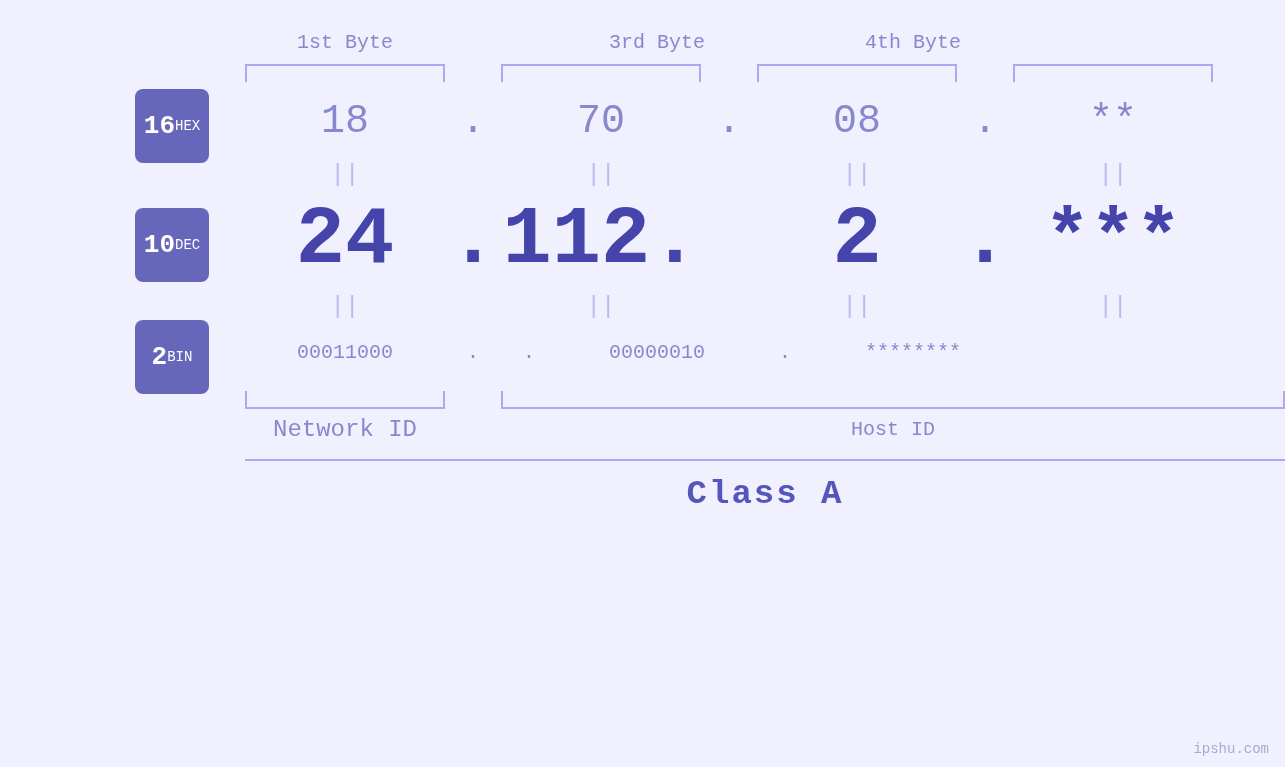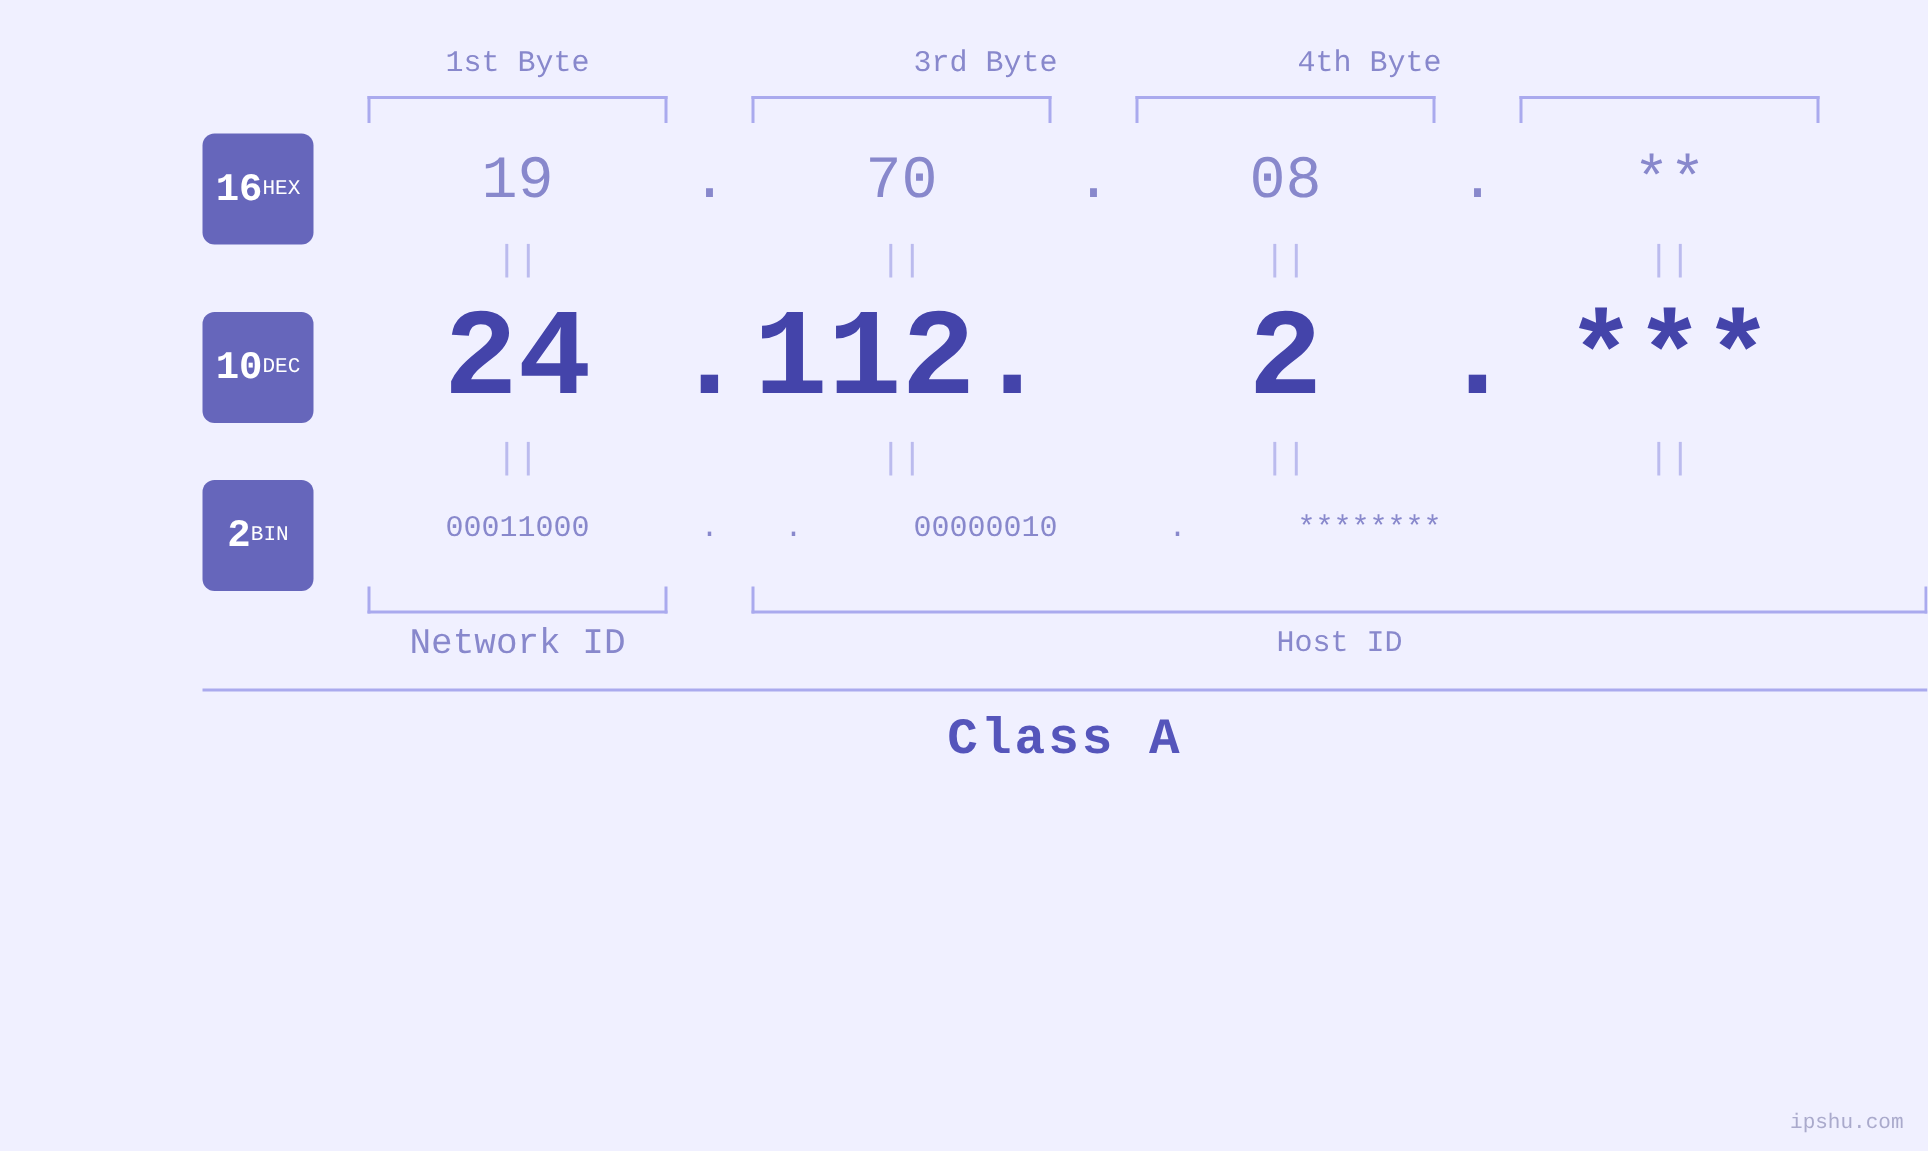--- a/index.html
+++ b/index.html
@@ -326,21 +326,21 @@
           <span class="num">2</span>
           <span class="base">BIN</span>
         </div>
       </div>
     </div>
 
     <div class="values-col">
 
       <div class="row-hex">
         <div class="v-cell">
-          <span class="txt-hex">19</span>
+          <span class="txt-hex">18</span>
         </div>
         <div class="v-dot">
           <span class="txt-dot-hex">.</span>
         </div>
         <div class="v-cell">
           <span class="txt-hex">70</span>
         </div>
         <div class="v-dot">
           <span class="txt-dot-hex">.</span>
         </div>
@@ -450,21 +450,21 @@
         </div>
         <div class="label-row">
           <div class="lbl-net">Network ID</div>
           <div class="lbl-dot"></div>
           <div class="lbl-host">Host ID</div>
         </div>
       </div>
     </div>
   </div>
 
-  <div style="width:1150px; display:flex; flex-direction:column; margin-top:12px;">
+  <div style="width:1150px; display:flex; margin-top:12px;">
     <div style="width:110px;"></div>
     <div style="flex:1; display:flex; flex-direction:column; align-items:center;">
       <div style="width:100%; border-top: 2px solid #aaaaee; margin-bottom: 14px;"></div>
       <div class="class-label">Class A</div>
     </div>
   </div>
 
   <div class="watermark">ipshu.com</div>
 
 </div>

